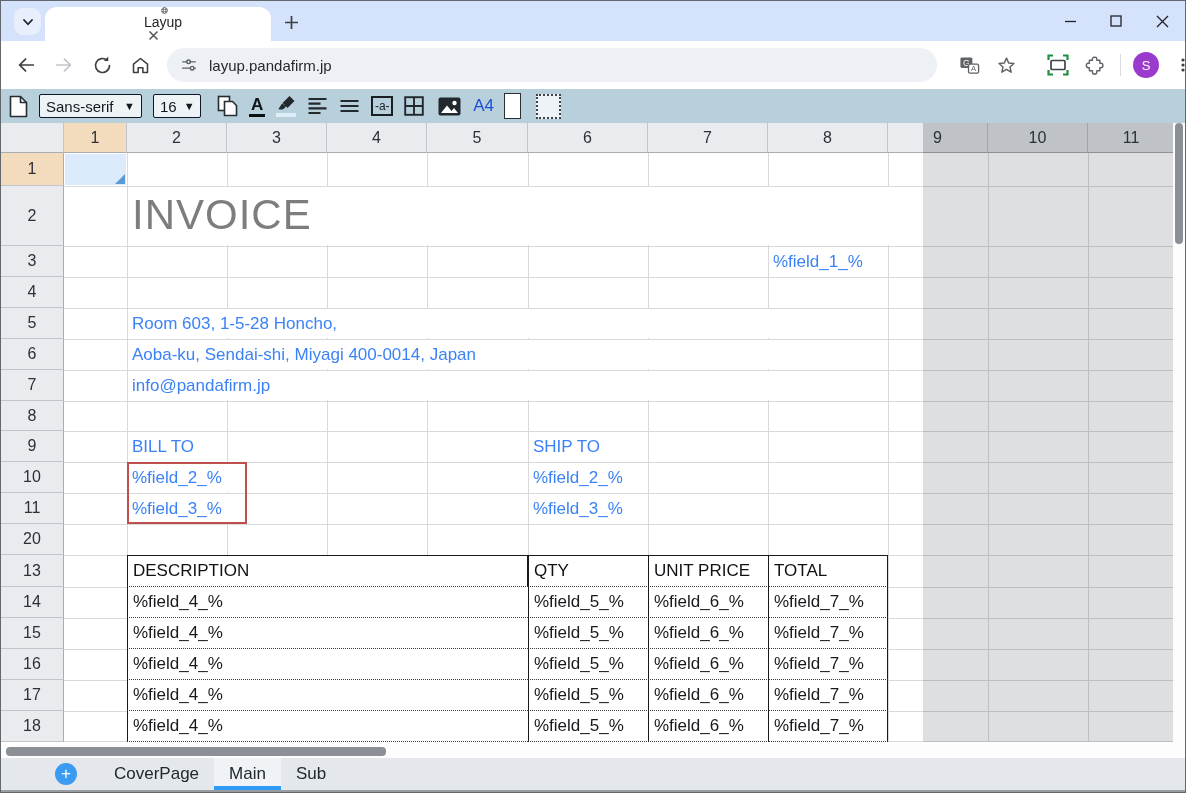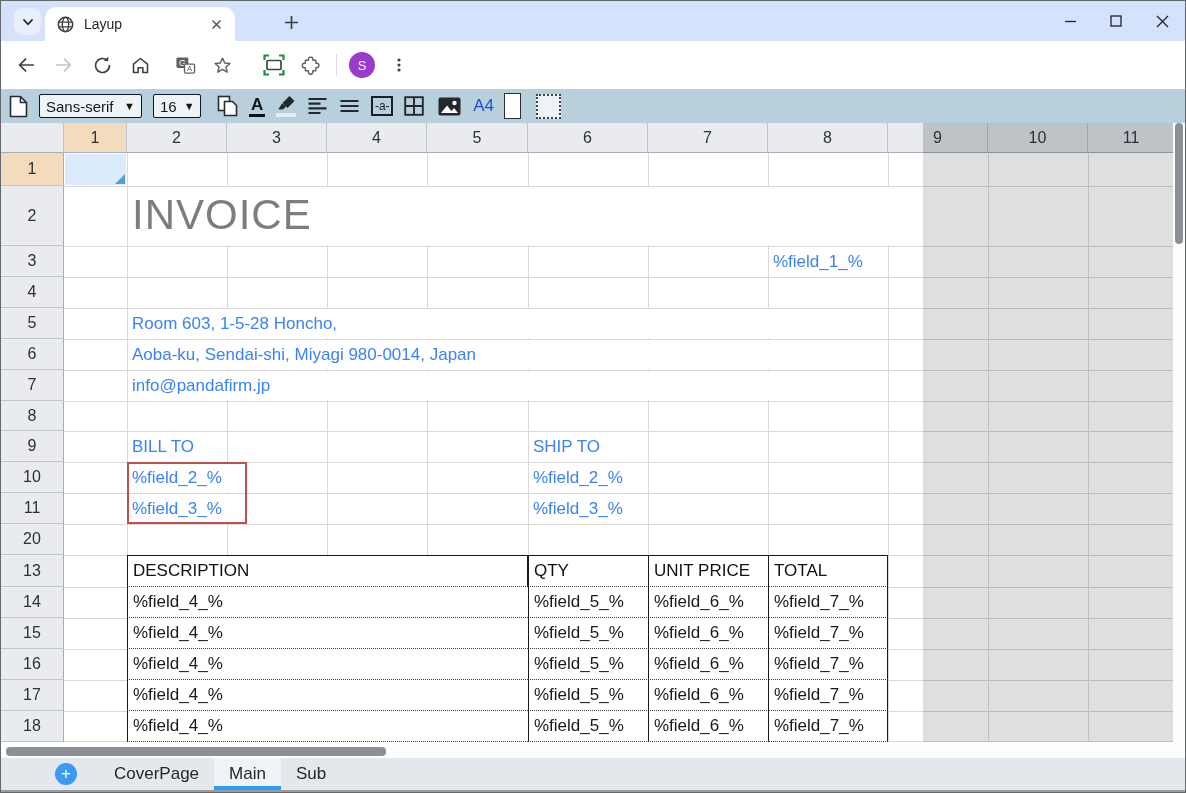--- a/index.html
+++ b/index.html
@@ -2,22 +2,22 @@
 <html><head>
 <meta charset="utf-8">
 <style>
   html,body{margin:0;padding:0;background:#fff;font-family:"Liberation Sans",sans-serif;}
   .window{position:relative;width:1186px;height:793px;overflow:hidden;box-sizing:border-box;
           border:1px solid #63686d;background:#fff;}
   
   .titlebar{position:absolute;left:0;top:0;width:100%;height:40px;background:#d5e2fb;}
   .tabsearch{position:absolute;left:13px;top:7px;width:27px;height:27px;border-radius:9px;
              background:#e9eefc;display:flex;align-items:center;justify-content:center;}
-  .chrome-tab{position:absolute;left:44px;top:6px;width:190px;height:34px;background:#fff;
-              border-radius:12px 12px 0 0;display:flex;align-items:center;}
+  .chrome-tab{position:absolute;left:44px;top:6px;width:226px;height:34px;background:#fff;
+              border-radius:12px 12px 0 0;display:flex;align-items:center;flex-direction:column;}
   .chrome-tab .globe{margin-left:12px;}
   .tab-title{margin-left:10px;font-size:14px;color:#1f2125;flex:1;}
   .tab-close{margin-right:10px;width:18px;height:18px;display:flex;align-items:center;justify-content:center;border-radius:50%;}
   .newtab{position:absolute;left:278px;top:9px;width:24px;height:24px;display:flex;align-items:center;justify-content:center;}
   .win-controls{position:absolute;right:0;top:0;height:40px;display:flex;align-items:center;}
   .winbtn{width:46px;height:40px;display:flex;align-items:center;justify-content:center;}
   
   .navbar{position:absolute;left:0;top:40px;width:100%;height:48px;background:#fff;display:flex;align-items:center;}
   .navicon{width:26px;height:26px;margin-left:12px;display:flex;align-items:center;justify-content:center;flex:0 0 auto;}
   .urlbar{margin-left:14px;width:770px;height:34px;background:#edf1f6;border-radius:17px;
@@ -176,20 +176,28 @@
       <svg width="21" height="21" viewBox="0 0 24 24">
           <path d="M20 12a8 8 0 1 1-2.6-5.9" stroke="#3c4043" stroke-width="1.9" fill="none" stroke-linecap="round"></path>
           <path d="M18.6 1.8v5h-5z" fill="#3c4043"></path>
         </svg>
     </div>
     <div class="navicon">
       <svg width="21" height="21" viewBox="0 0 24 24">
           <path d="M4 10.5L12 4l8 6.5V20h-5.3v-5.5h-5.4V20H4z" stroke="#3c4043" stroke-width="1.8" fill="none" stroke-linejoin="round"></path>
         </svg>
     </div>
+    <div class="urlbar">
+      <svg class="tune" width="18" height="18" viewBox="0 0 20 20">
+        <path d="M3 6.5h4.5M11.5 6.5H17M3 13.5h8.5M15.5 13.5H17" stroke="#5f6368" stroke-width="1.6" stroke-linecap="round"></path>
+        <circle cx="9.5" cy="6.5" r="2" stroke="#5f6368" stroke-width="1.6" fill="none"></circle>
+        <circle cx="13.5" cy="13.5" r="2" stroke="#5f6368" stroke-width="1.6" fill="none"></circle>
+      </svg>
+      <span class="url-text">layup.pandafirm.jp</span>
+    </div>
     <div class="right-icons">
       <div class="ric">
         <svg width="21" height="21" viewBox="0 0 22 22">
           <rect x="1.5" y="2.5" width="12.5" height="11" rx="1.5" fill="#5f6368"></rect>
           <text x="7.7" y="11.3" font-size="9" fill="#fff" text-anchor="middle" font-family="sans-serif">G</text>
           <rect x="10" y="9.5" width="10.5" height="9.5" rx="1.5" fill="#fff" stroke="#5f6368" stroke-width="1.4"></rect>
           <text x="15.2" y="17" font-size="8" fill="#5f6368" text-anchor="middle" font-family="sans-serif">A</text>
         </svg>
       </div>
       <div class="ric">
@@ -318,21 +326,21 @@
       <div class="rh" style="height:31px;">18</div>
     </div>
 
     <div class="sel-cell">
       <div class="sel-tri"></div>
     </div>
 
     <div class="invoice-title">INVOICE</div>
     <div class="cellpatch" style="left:768px;top:124px;width:118px;height:29px;">%field_1_%</div>
     <div class="cellpatch" style="left:127px;top:186px;width:758px;height:29px;">Room 603, 1-5-28 Honcho,</div>
-    <div class="cellpatch" style="left:127px;top:217px;width:758px;height:29px;">Aoba-ku, Sendai-shi, Miyagi 980-0014, Japan</div>
+    <div class="cellpatch" style="left:127px;top:217px;width:758px;height:29px;">Aoba-ku, Sendai-shi, Miyagi 400-0014, Japan</div>
     <div class="cellpatch" style="left:127px;top:248px;width:758px;height:29px;">info@pandafirm.jp</div>
     <div class="cellpatch" style="left:127px;top:309px;width:98px;height:29px;">BILL TO</div>
     <div class="cellpatch" style="left:528px;top:309px;width:118px;height:29px;">SHIP TO</div>
     <div class="cellpatch" style="left:127px;top:340px;width:118px;height:29px;">%field_2_%</div>
     <div class="cellpatch" style="left:127px;top:371px;width:118px;height:29px;">%field_3_%</div>
     <div class="cellpatch" style="left:528px;top:340px;width:118px;height:29px;">%field_2_%</div>
     <div class="cellpatch" style="left:528px;top:371px;width:118px;height:29px;">%field_3_%</div>
     <div class="redbox"></div>
 
     <div class="tth c-desc" style="top:432px;">DESCRIPTION</div>

